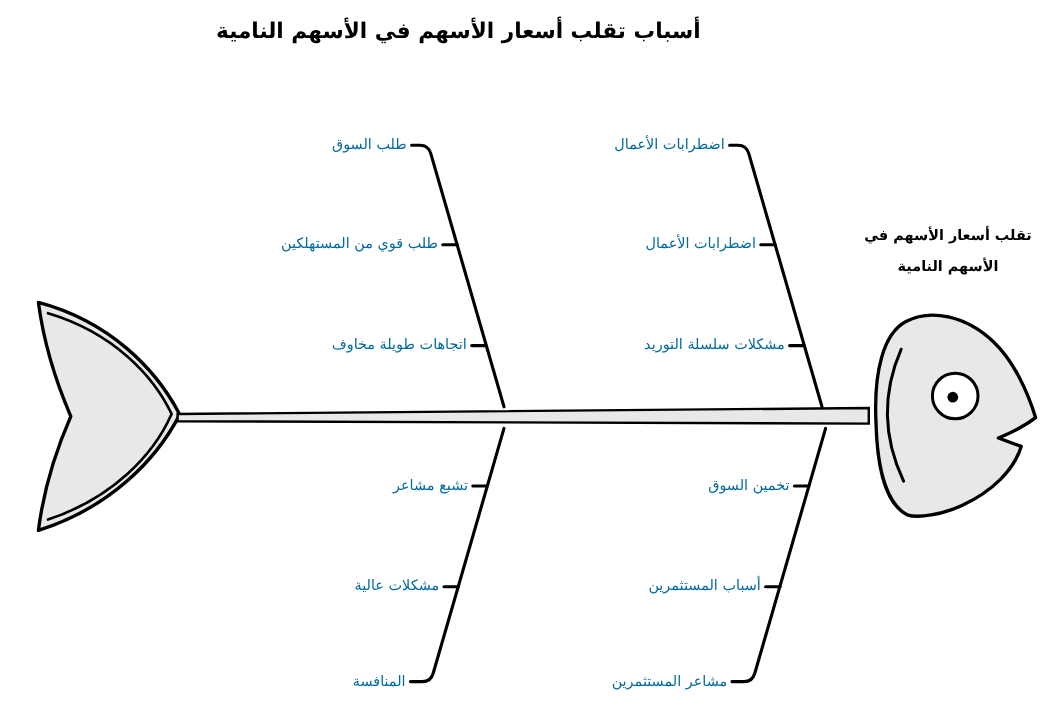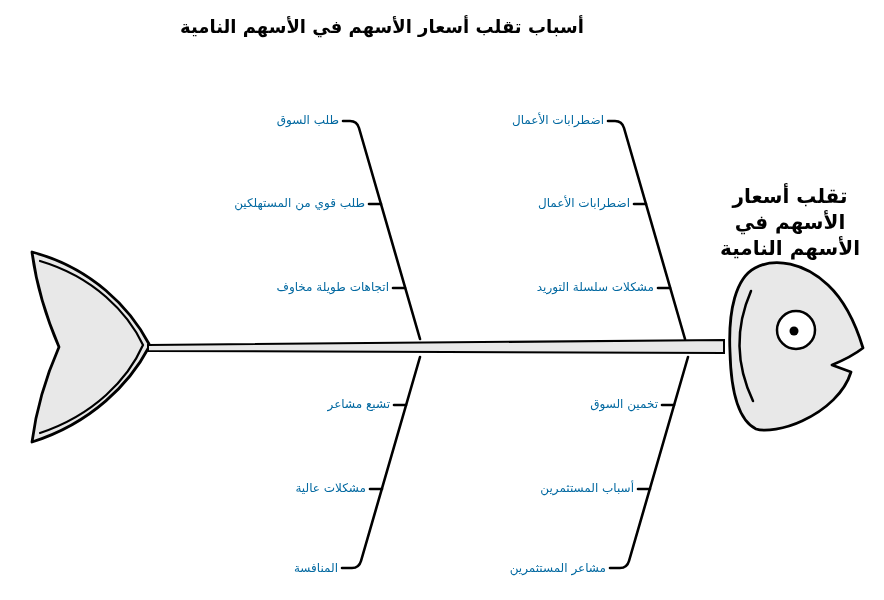--- a/index.html
+++ b/index.html
@@ -21,21 +21,21 @@
     position:absolute;
     direction:rtl;
     white-space:nowrap;
     font-size:12px;line-height:22px;color:#0369a1;
     text-align:right;
   }
   .effect-label{
     position:absolute;
     left:698px;top:183px;width:184px;
     direction:rtl;text-align:center;
-    font-size:20px;line-height:26px;font-weight:bold;color:#000;
+    font-size:12px;line-height:26px;font-weight:bold;color:#000;
   }
 </style>
 </head>
 <body>
 
 <div class="stage">
 
   <div class="diagram-title">أسباب تقلب أسعار الأسهم في الأسهم النامية</div>
 
   <svg class="fishbone-svg" width="884" height="600" viewBox="0 0 884 600">

